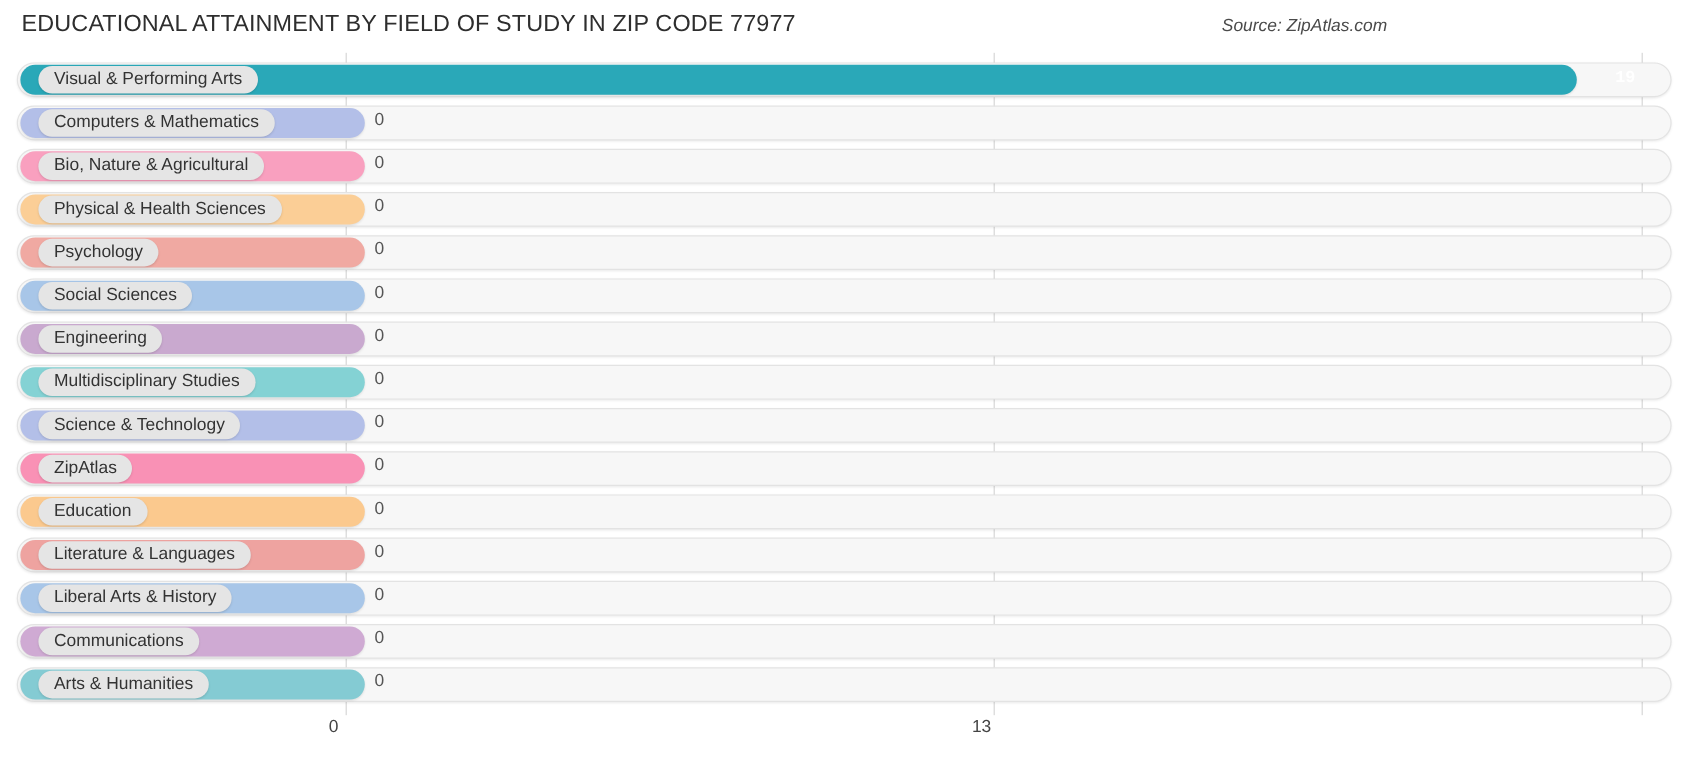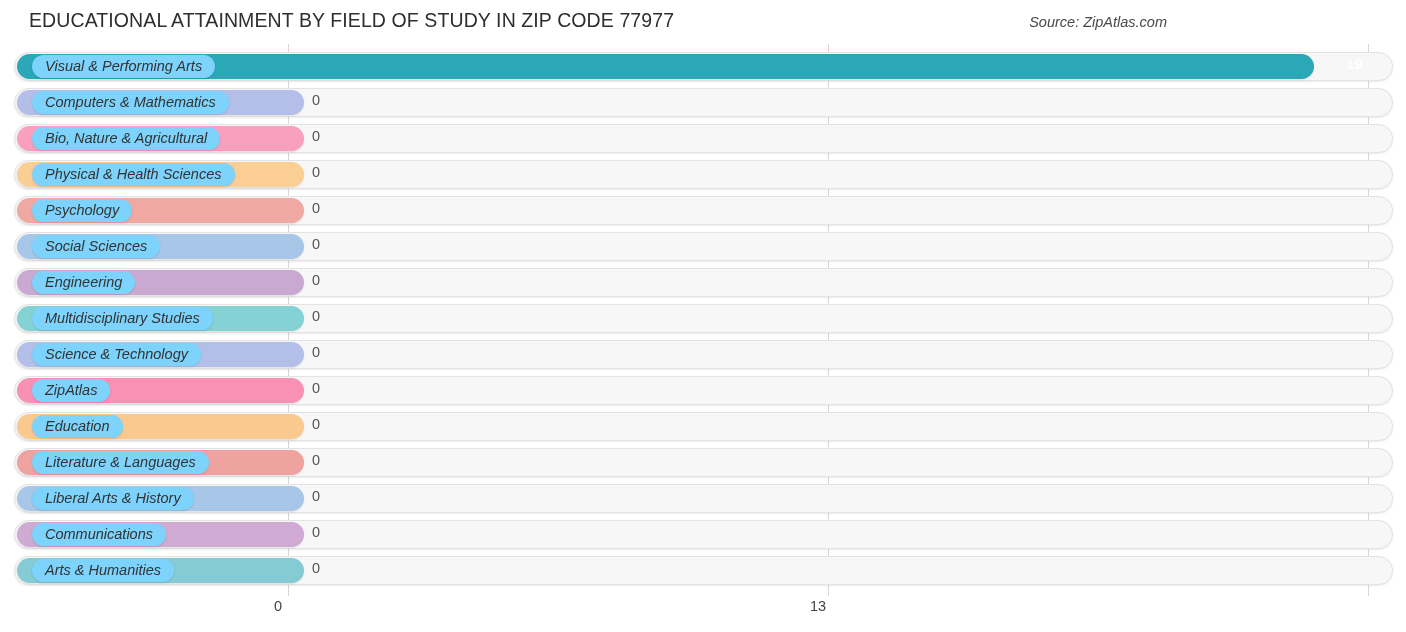--- a/index.html
+++ b/index.html
@@ -11,21 +11,21 @@
     width: 1406px;
     height: 632px;
     font-family: "Liberation Sans", sans-serif;
     overflow: hidden;
     position: relative;
   }
 
   
   .header {
     position: absolute;
-    left: 15px; top: 0;
+    left: 4px; top: 0;
     width: 1166px;
     height: 44px;
   }
   .chart-title {
     position: absolute;
     left: 14px;
     top: 9px;
     font-size: 19.5px;
     color: #2e2e2e;
     letter-spacing: 0.1px;
@@ -103,28 +103,27 @@
     box-shadow: 0 1px 2px rgba(0,0,0,0.10);
   }
 
   
   .label-pill {
     position: absolute;
     left: 18px;
     top: 3px;
     height: 23px;
     line-height: 23px;
-    background: #7dd3fc;
+    background: #e5e5e5;
     border-radius: 12px;
     padding: 0 13px;
     font-size: 14.5px;
     color: #333333;
     white-space: nowrap;
     box-shadow: 0 1px 2px rgba(0,0,0,0.13);
-    font-style: italic;
   }
 
   
   .value-out {
     position: absolute;
     top: 4px;
     font-size: 14.5px;
     color: #555555;
     white-space: nowrap;
   }

